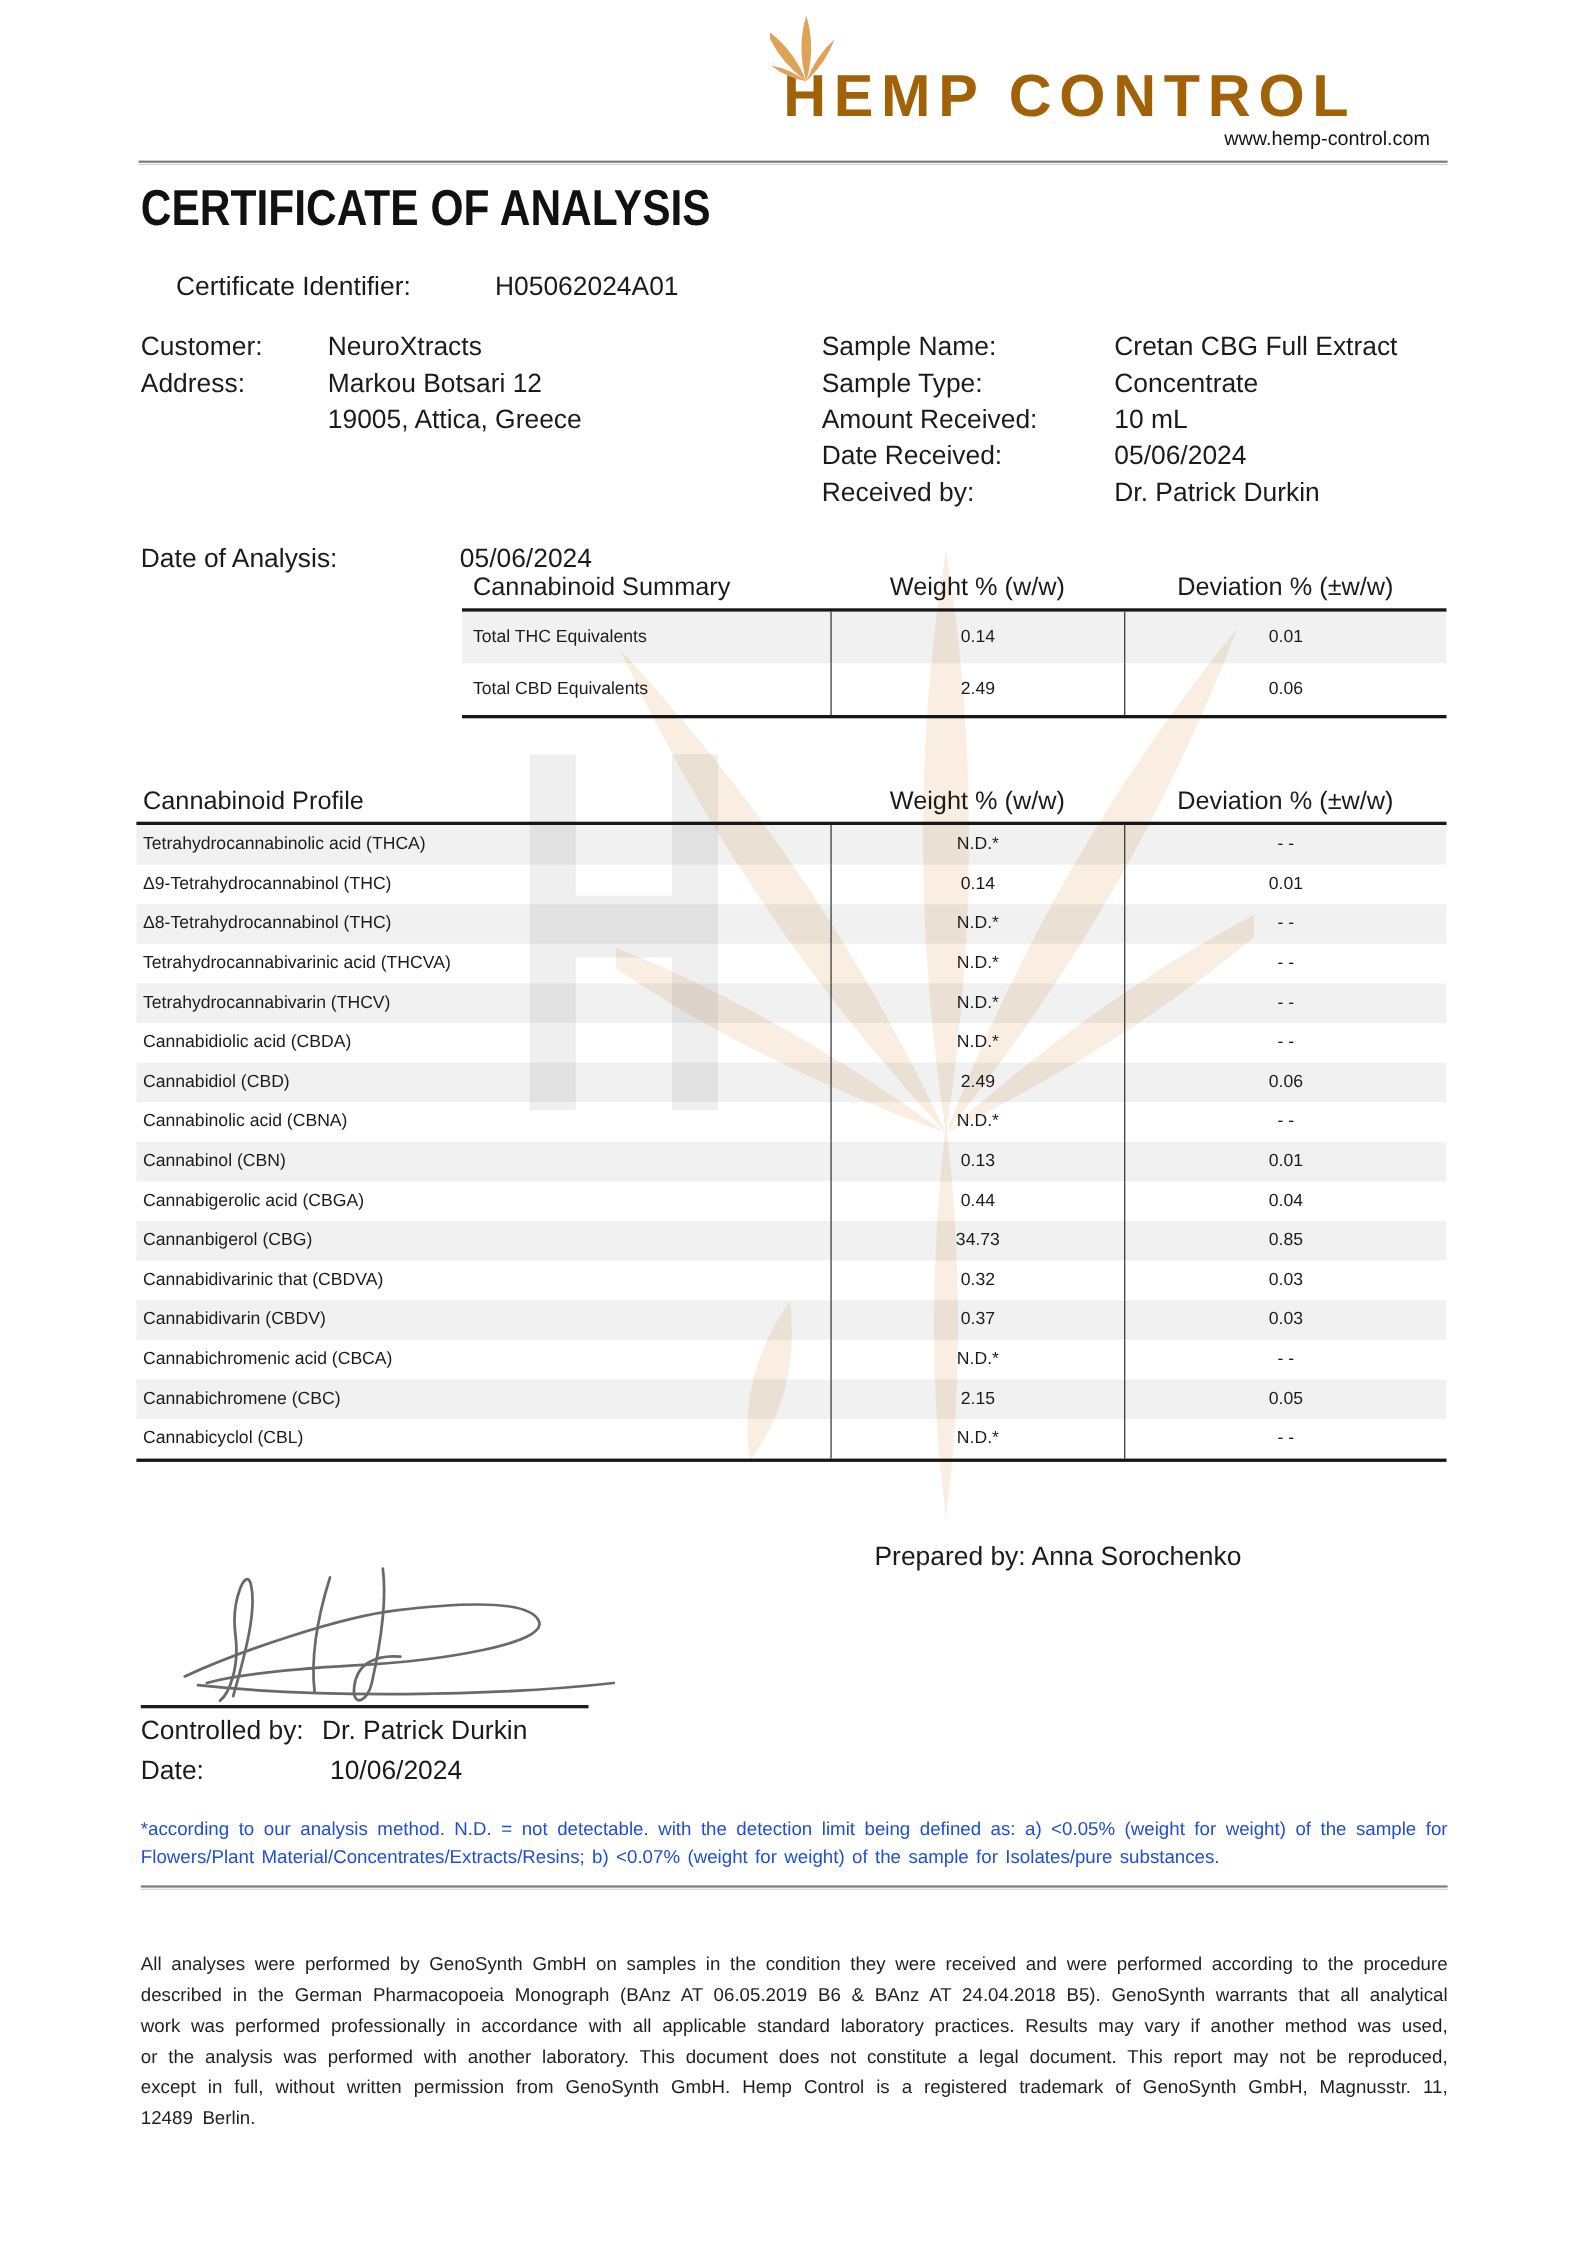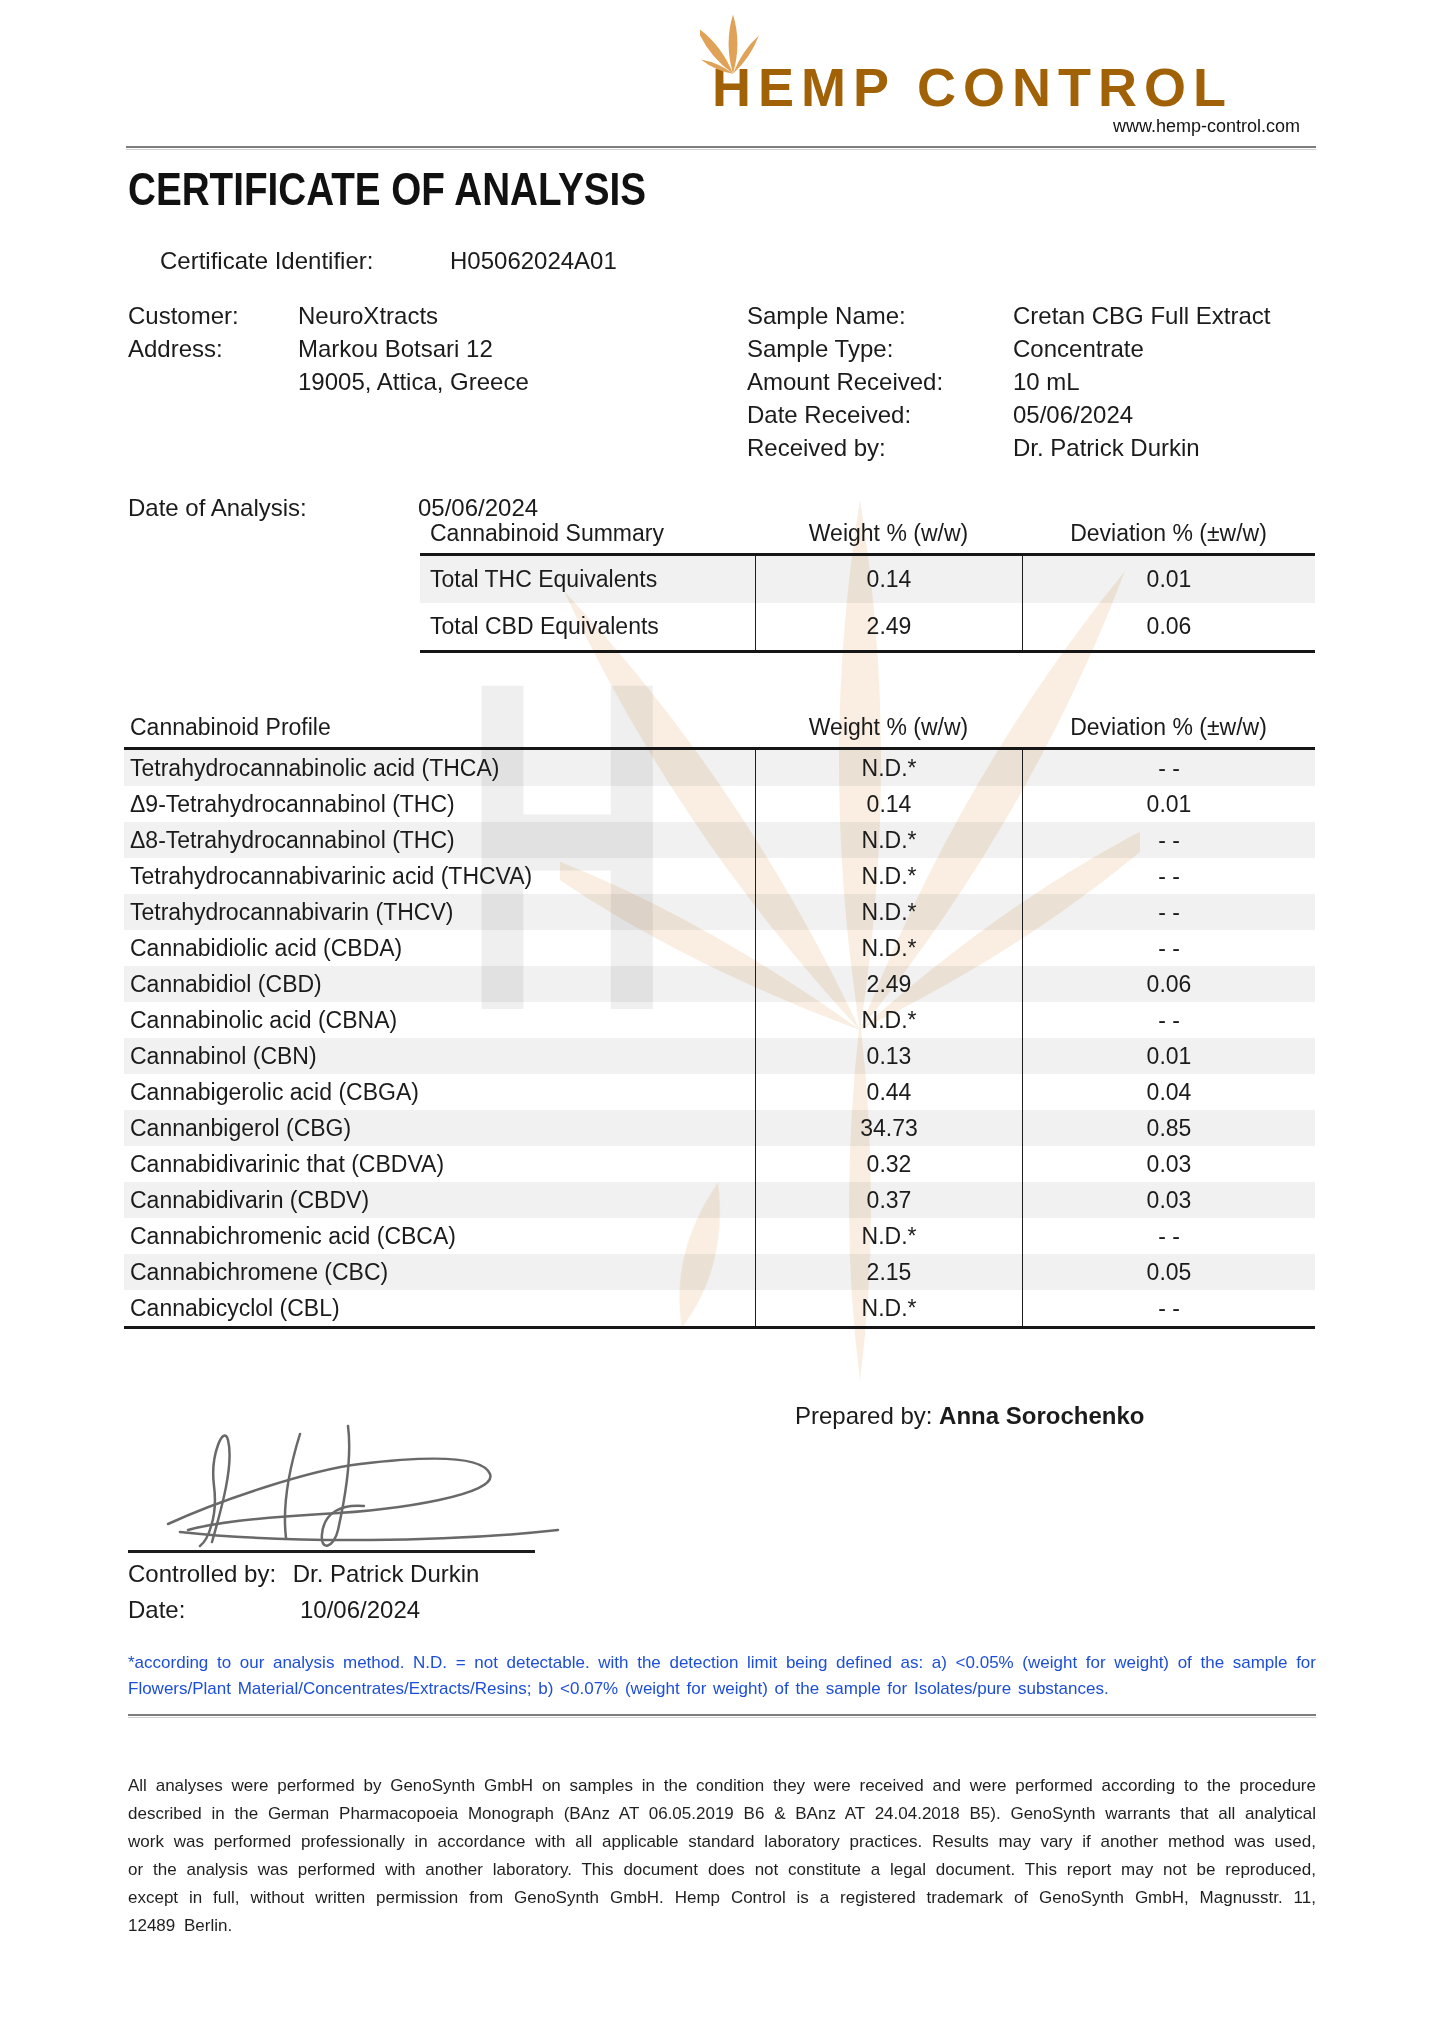--- a/index.html
+++ b/index.html
@@ -31,21 +31,21 @@
   .lab-w170 { width:170px; }
   .lab-w266 { width:266px; }
   .lab-w172 { width:172px; }
 
   
   .tbl  { position:absolute; border-bottom:3px solid #161616; }
   .thead{ display:flex; align-items:flex-end; border-bottom:3px solid #161616; padding-bottom:6px; }
   .th   { font-size:23px; white-space:nowrap; }
   .th.c { text-align:center; }
   .tr   { display:flex; }
-  .td   { display:flex; align-items:center; font-size:23px; overflow:hidden; }
+  .td   { display:flex; align-items:center; font-size:16px; overflow:hidden; }
   .td.v { justify-content:center; border-left:1.5px solid #1d1d1d; }
   .s    { background:rgba(0,0,0,0.055); }
 
   .sum .th.n, .sum .td.n { width:335px; padding-left:10px; }
   .sum .th.w, .sum .td.w { width:267px; }
   .sum .th.d, .sum .td.d { width:293px; }
   .sum .tr { height:47px; }
 
   .pro .th.n, .pro .td.n { width:631px; padding-left:6px; }
   .pro .th.w, .pro .td.w { width:267px; }
@@ -239,21 +239,21 @@
   </div>
   <div class="tr">
     <div class="td n">Cannabicyclol (CBL)</div>
     <div class="td w v">N.D.*</div>
     <div class="td d v">- -</div>
   </div>
 </div>
 
 <div class="abs inf" style="left:795px;top:1402px;z-index:1;">
   <span>Prepared by:</span>
-  <span style="font-weight:bold;">Anna Sorochenko</span>
+  <span style="">Anna Sorochenko</span>
 </div>
 
 <svg class="abs" style="left:150px;top:1412px;z-index:1;" width="420" height="140" viewBox="0 0 420 140">
   <g fill="none" stroke="#4f4f4f" stroke-width="2.5" stroke-linecap="round" opacity="0.85">
     <path d="M18,112 C70,88 160,58 210,52 C268,45 332,42 340,62 C348,82 252,98 172,102 C120,105 66,110 38,118"></path>
     <path d="M62,130 C72,95 84,52 78,28 C74,12 60,42 64,74 C68,104 58,128 50,134"></path>
     <path d="M150,22 C140,54 132,92 136,126"></path>
     <path d="M198,14 C202,44 196,82 188,118 C184,136 170,140 172,122 C174,100 192,92 214,94"></path>
     <path d="M30,120 C140,132 300,130 408,118"></path>
   </g>

